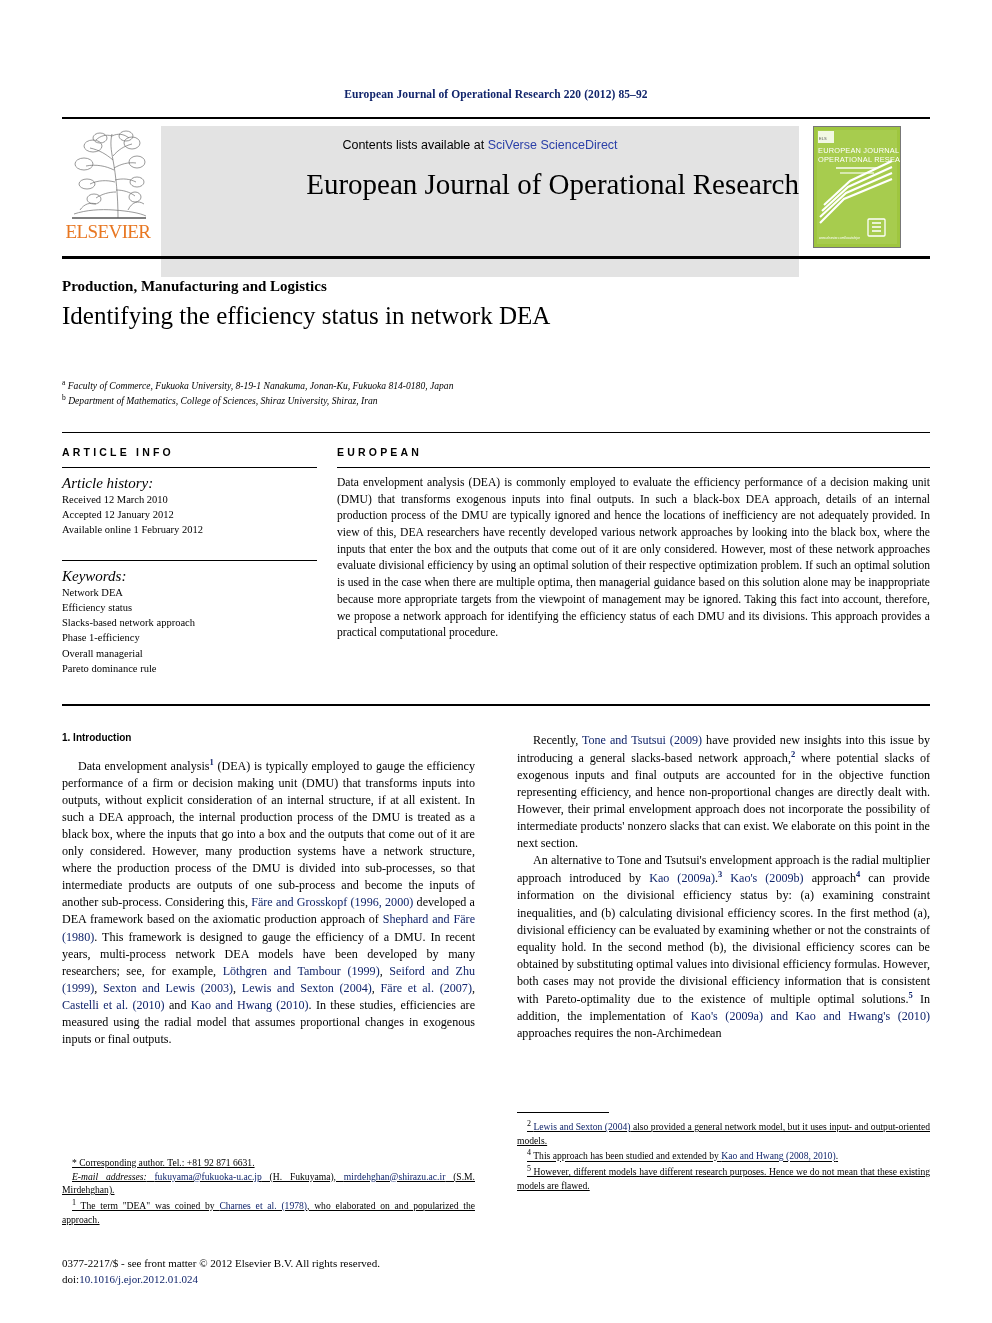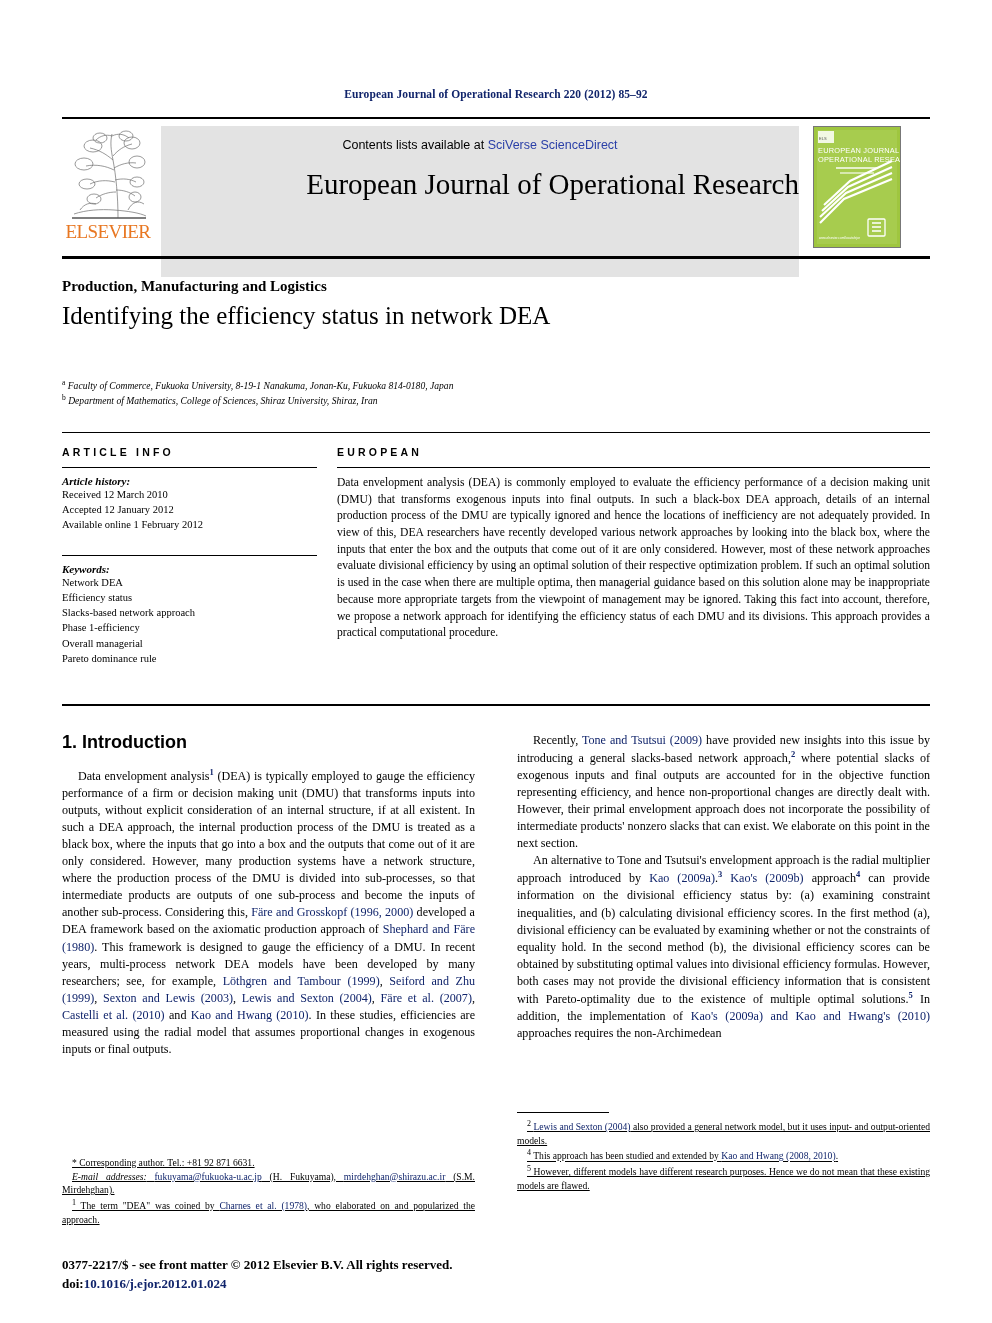--- a/index.html
+++ b/index.html
@@ -123,21 +123,21 @@
   .abs-col  { position: absolute; left: 337px; top: 430px; width: 593px; }
 
   .box-head {
     font-family: "Liberation Sans", sans-serif;
     font-size: 10.5px; font-weight: bold; letter-spacing: 3.2px;
     color: #000; margin-bottom: 9px;
   }
   .thin-rule { height: 1px; background: #000; margin: 6px 0 7px 0; }
   .info-sub {
     font-family: "Liberation Serif", serif;
-    font-size: 11px; font-style: italic; font-weight: bold; color: #000;
+    font-size: 15px; font-style: italic; font-weight: normal; color: #000;
   }
   .info-line {
     font-family: "Liberation Serif", serif;
     font-size: 10.5px; color: #000; line-height: 1.45;
   }
   .kw-gap { height: 16px; }
 
   .abs-text {
     font-family: "Liberation Serif", serif;
     font-size: 11.6px; color: #000; line-height: 1.44;
@@ -151,21 +151,21 @@
     position: absolute; left: 62px; top: 688px; width: 868px; height: 2px;
     background: #000;
   }
 
   
   .col-left  { position: absolute; left: 62px;  top: 716px; width: 413px; }
   .col-right { position: absolute; left: 517px; top: 716px; width: 413px; }
 
   .h2 {
     font-family: "Liberation Sans", sans-serif;
-    font-size: 18px; font-weight: bold; color: #000; margin: 0 0 14px 0;
+    font-size: 10px; font-weight: bold; color: #000; margin: 0 0 14px 0;
   }
   .body-p {
     font-family: "Liberation Serif", serif;
     font-size: 12.1px; color: #000; line-height: 1.41;
     text-align: justify; margin: 0; text-indent: 16px;
   }
   .body-p + .body-p { margin-top: 0; }
   a.cite, .cite {
     color: #10246b; text-decoration: none;
   }
@@ -181,21 +181,21 @@
   .fn-ind { text-indent: 10px; }
   .fn-em { font-style: italic; }
   .fn-mark { font-size: 8px; vertical-align: super; }
 
   .footnotes-left  { position: absolute; left: 62px;  top: 1140px; width: 413px; }
   .footnotes-right { position: absolute; left: 517px; top: 1096px; width: 413px; }
 
   .issn-block {
     position: absolute; left: 62px; top: 1240px; width: 430px;
     font-family: "Liberation Serif", serif;
-    font-size: 13px; font-weight: bold; color: #000; line-height: 1.45;
+    font-size: 11px; font-weight: normal; color: #000; line-height: 1.45;
   }
   .issn-block .doi { color: #10246b; }
 </style>
 </head>
 <body>
 
 <div class="page">
 
   <div class="runhead">European Journal of Operational Research 220 (2012) 85–92</div>
   <div class="runhead-rule"></div>

